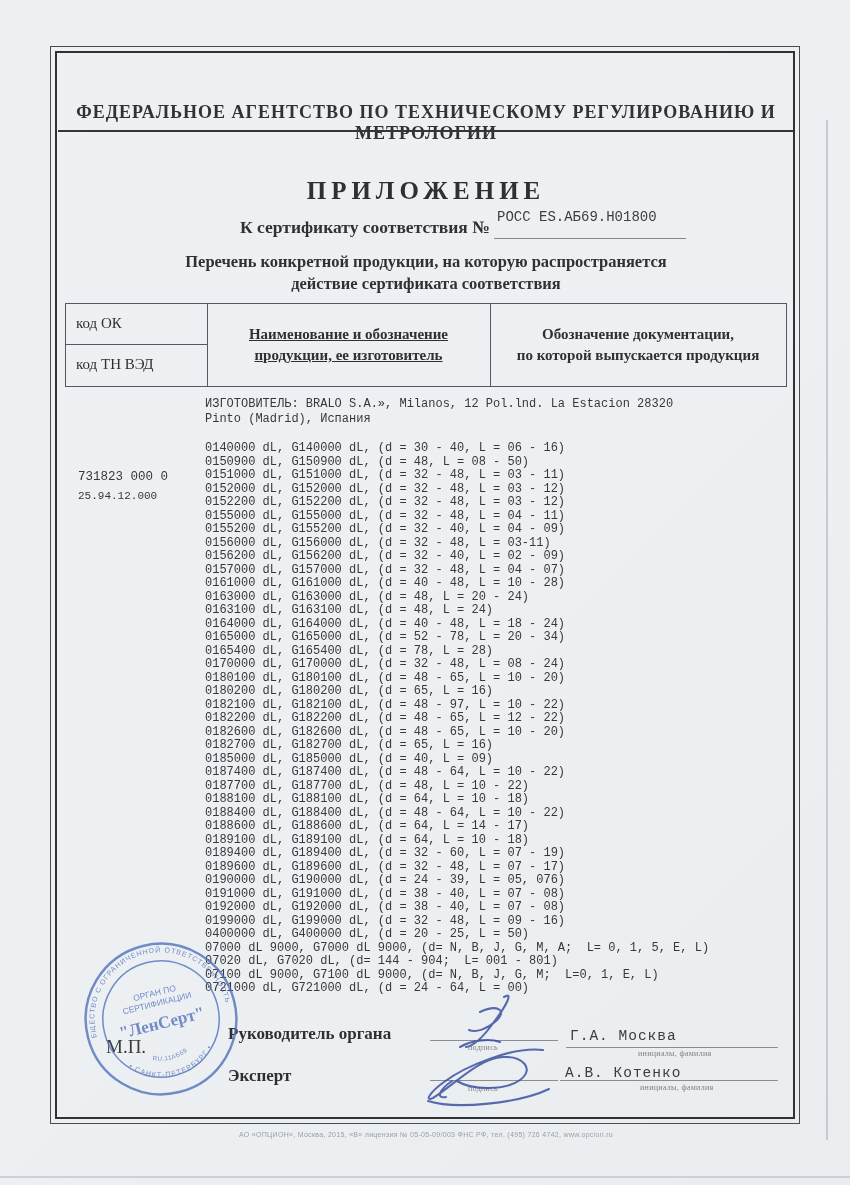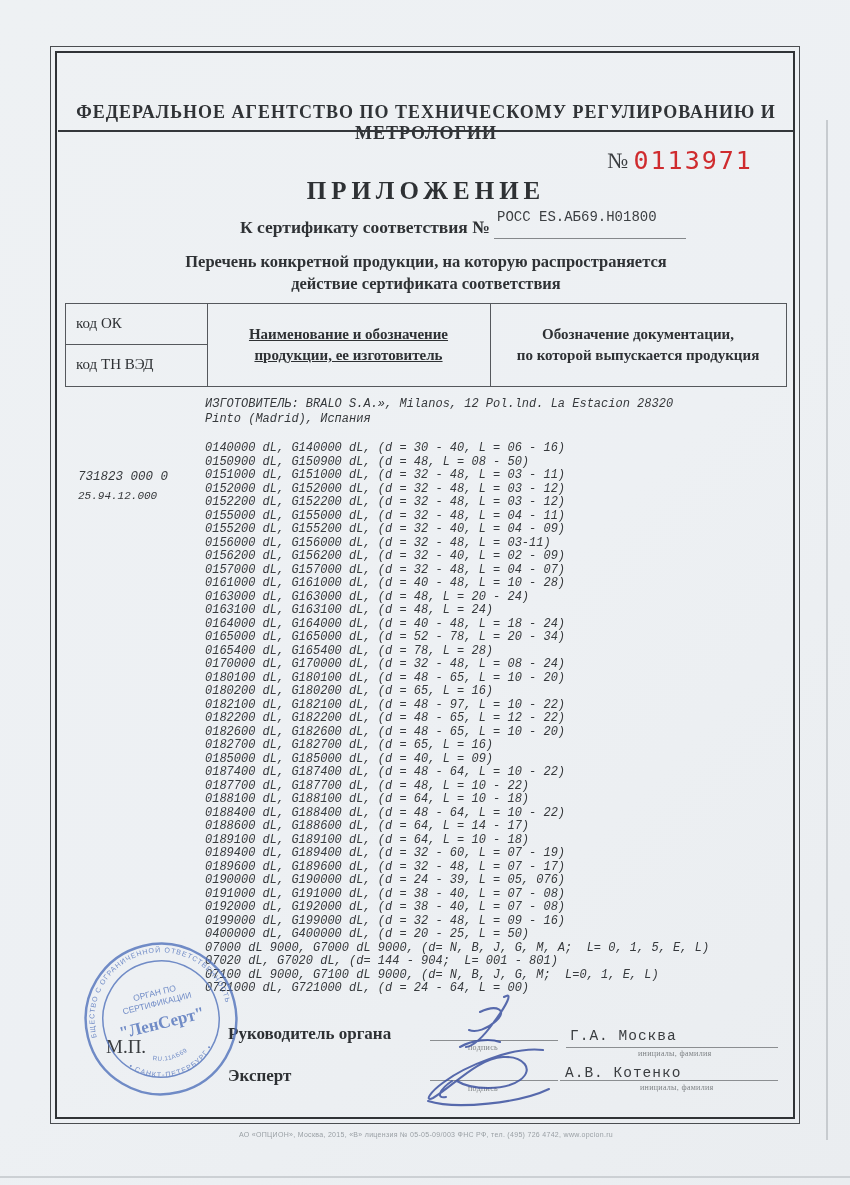--- a/index.html
+++ b/index.html
@@ -54,21 +54,21 @@
   
   .tbl{left:65px;top:303px;width:720px;height:82px;border:1.2px solid #55585c;}
   .tbl .v1{position:absolute;left:141px;top:0;bottom:0;width:1.2px;background:#55585c;}
   .tbl .v2{position:absolute;left:424px;top:0;bottom:0;width:1.2px;background:#55585c;}
   .tbl .h1{position:absolute;left:0;top:40px;width:141px;height:1.2px;background:#55585c;}
   .tbl-cell{position:absolute;font-size:15px;color:#2e3134;}
   .cell-ok{left:10px;top:11px;}
   .cell-tnved{left:10px;top:52px;}
   .cell-product{left:141px;top:20px;width:283px;text-align:center;font-weight:bold;white-space:pre-line;line-height:21px;text-decoration:underline;}
   .cell-docs{left:424px;top:20px;width:296px;text-align:center;font-weight:bold;white-space:pre-line;line-height:21px;}
-  .mono{font-family:"Liberation Mono", monospace;white-space:pre;color:#36393c;font-style:italic;}
+  .mono{font-family:"Liberation Mono", monospace;white-space:pre;color:#36393c;}
   .manufacturer1{left:205px;top:397px;font-size:12px;}
   .manufacturer2{left:205px;top:412px;font-size:12px;}
   .code-ok{left:78px;top:443px;font-size:11px;margin-top:47px;}
   .code-tnved{left:78px;top:470px;font-size:12.5px;}
   .product-list{left:205px;top:442px;font-size:12px;line-height:13.5px;}
   .product-line{height:13.5px;}
   
   .mp{left:106px;top:1036px;font-size:19px;color:#3a3d40;}
   .sig-label{font-weight:bold;font-size:17px;color:#2e3134;}
   .sig-line{height:1px;background:#8b8e91;}
@@ -90,21 +90,20 @@
 
 <div class="page">
 
   <div class="abs frame-outer">
     <div class="frame-inner"></div>
   </div>
 
   <div class="abs title-agency">ФЕДЕРАЛЬНОЕ АГЕНТСТВО ПО ТЕХНИЧЕСКОМУ РЕГУЛИРОВАНИЮ И МЕТРОЛОГИИ</div>
   <div class="abs header-sep"></div>
 
-  <div class="abs blank-number"><span>№ </span><span class="num">0113971</span></div>
 
   <div class="abs cert-ref-label">К сертификату соответствия №</div>
 
   <div class="abs doc-title">ПРИЛОЖЕНИЕ</div>
   <div class="abs cert-ref-number">РОСС ES.АБ69.Н01800</div>
   <div class="abs cert-ref-line"></div>
 
   <div class="abs subtitle" style="top:252px;">Перечень конкретной продукции,  на которую распространяется</div>
   <div class="abs subtitle" style="top:274px;">действие сертификата соответствия</div>
 

